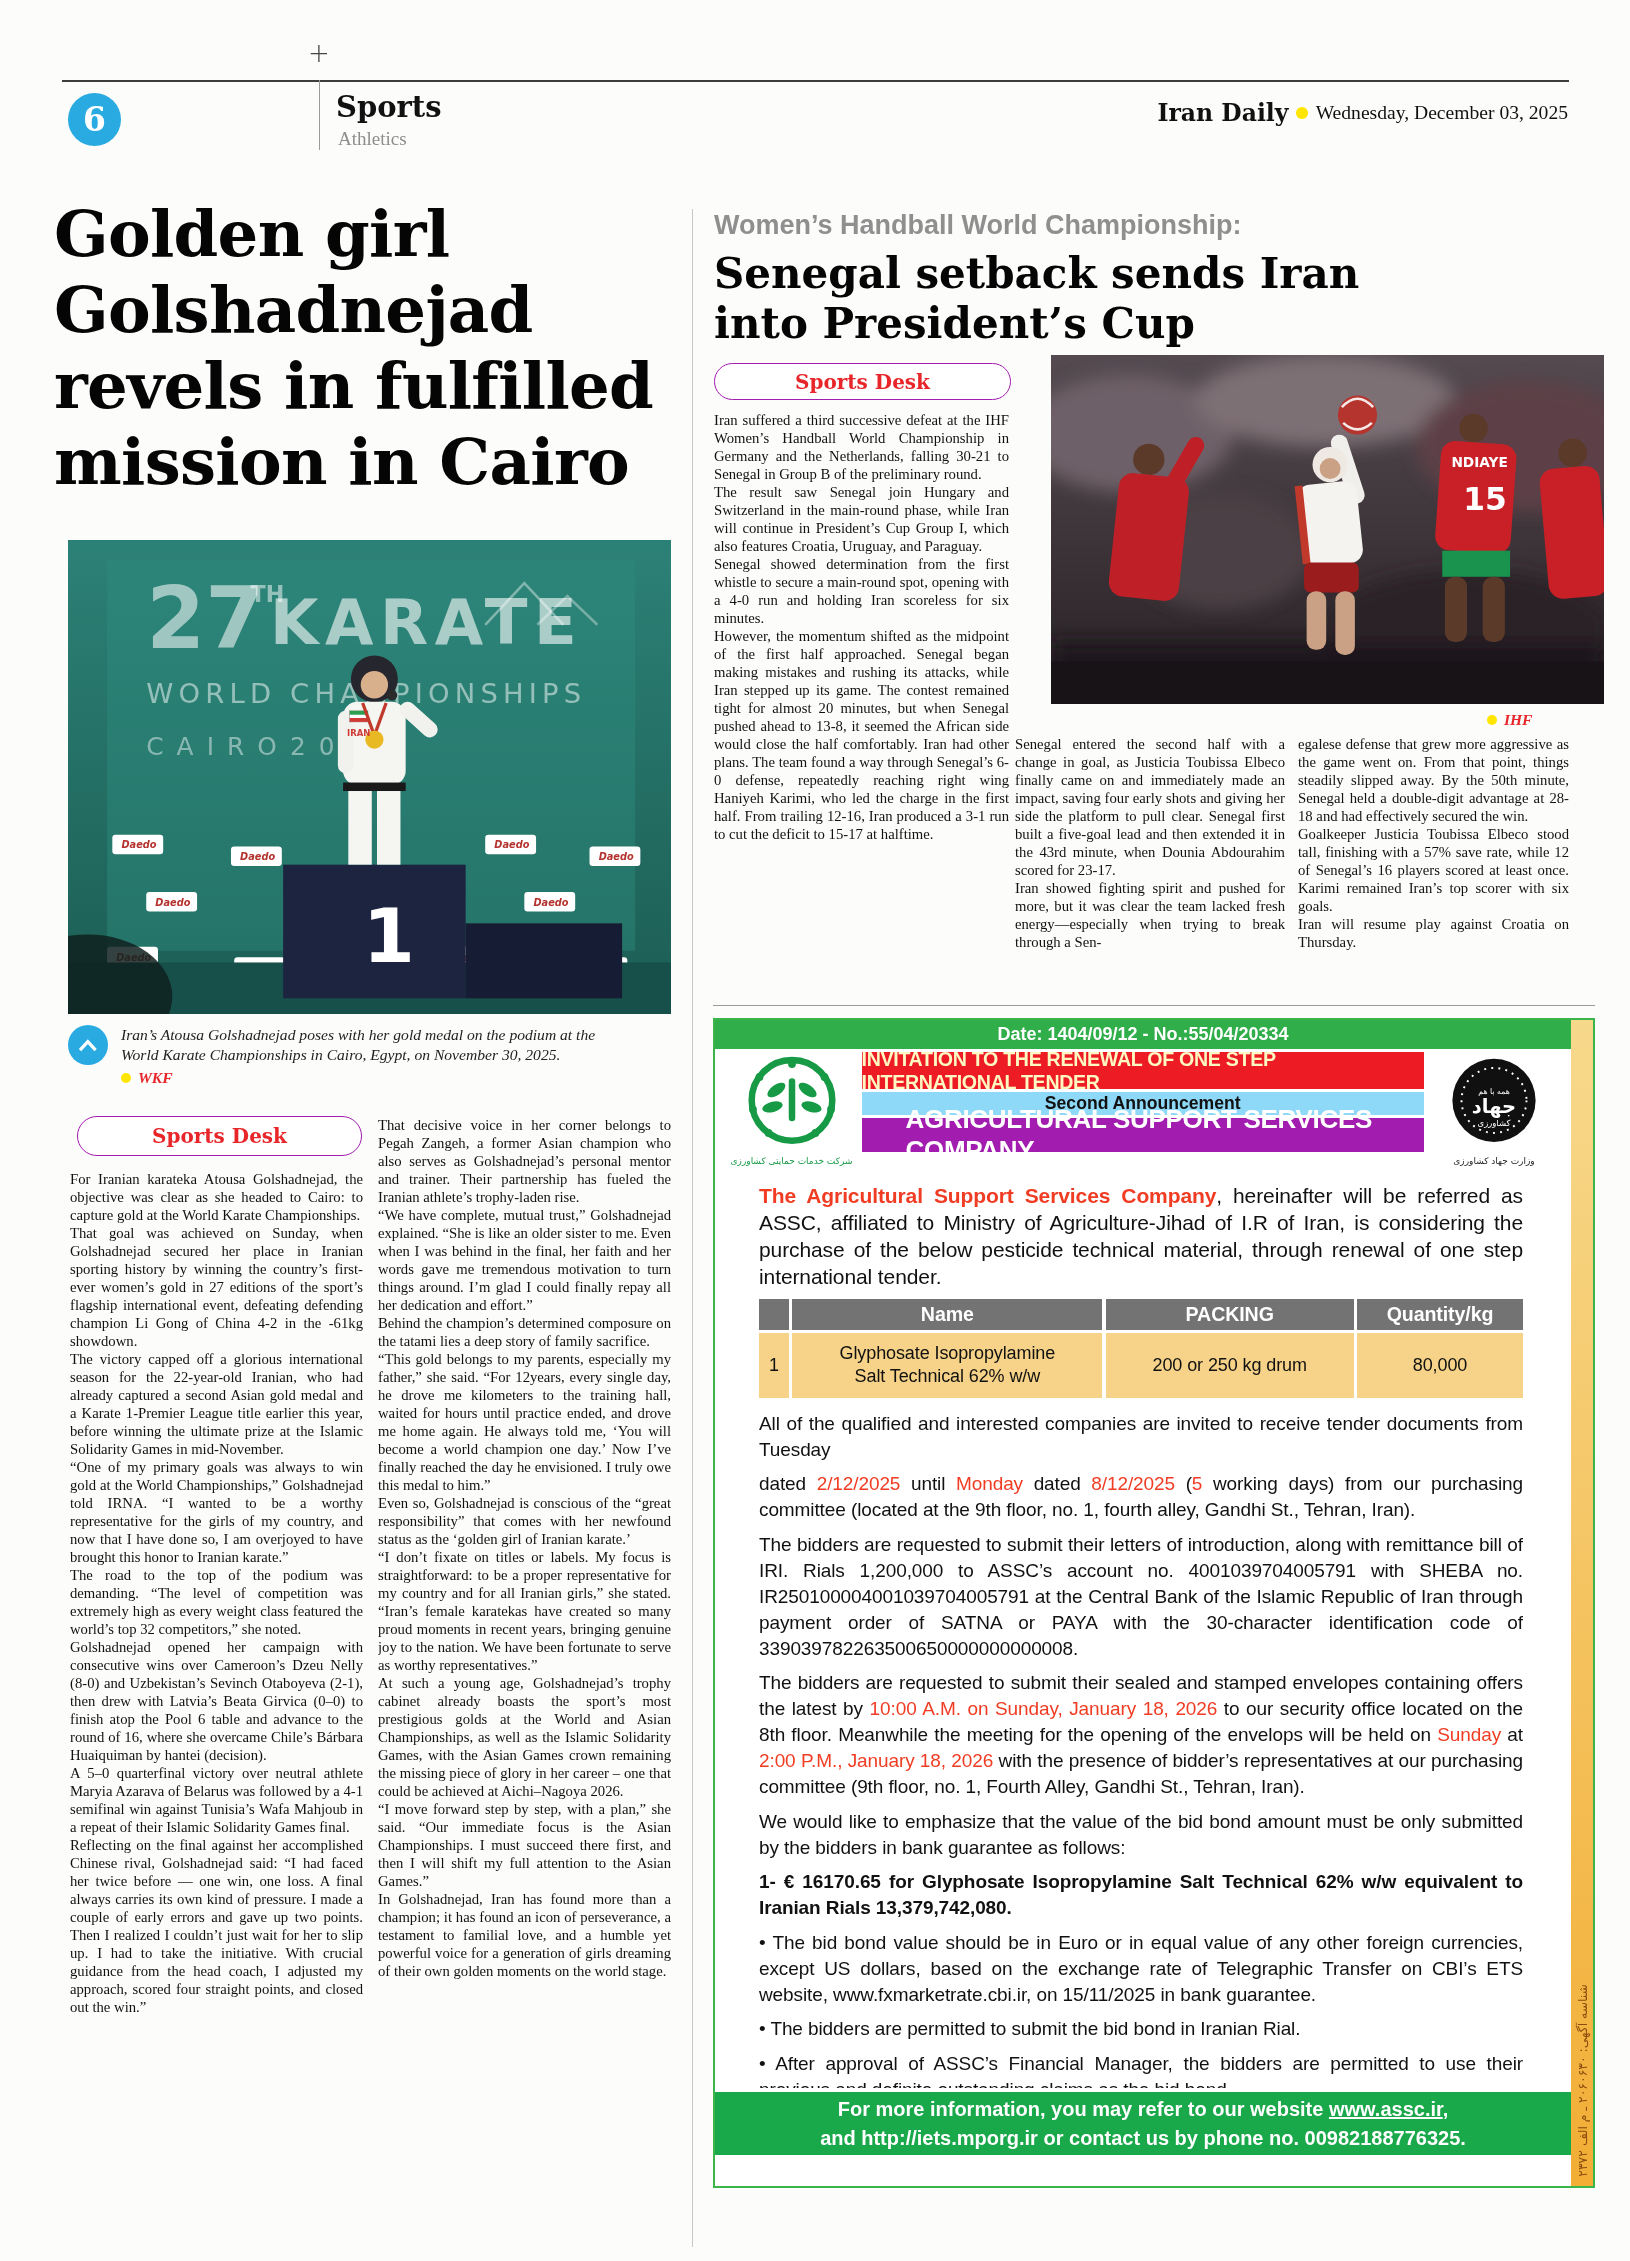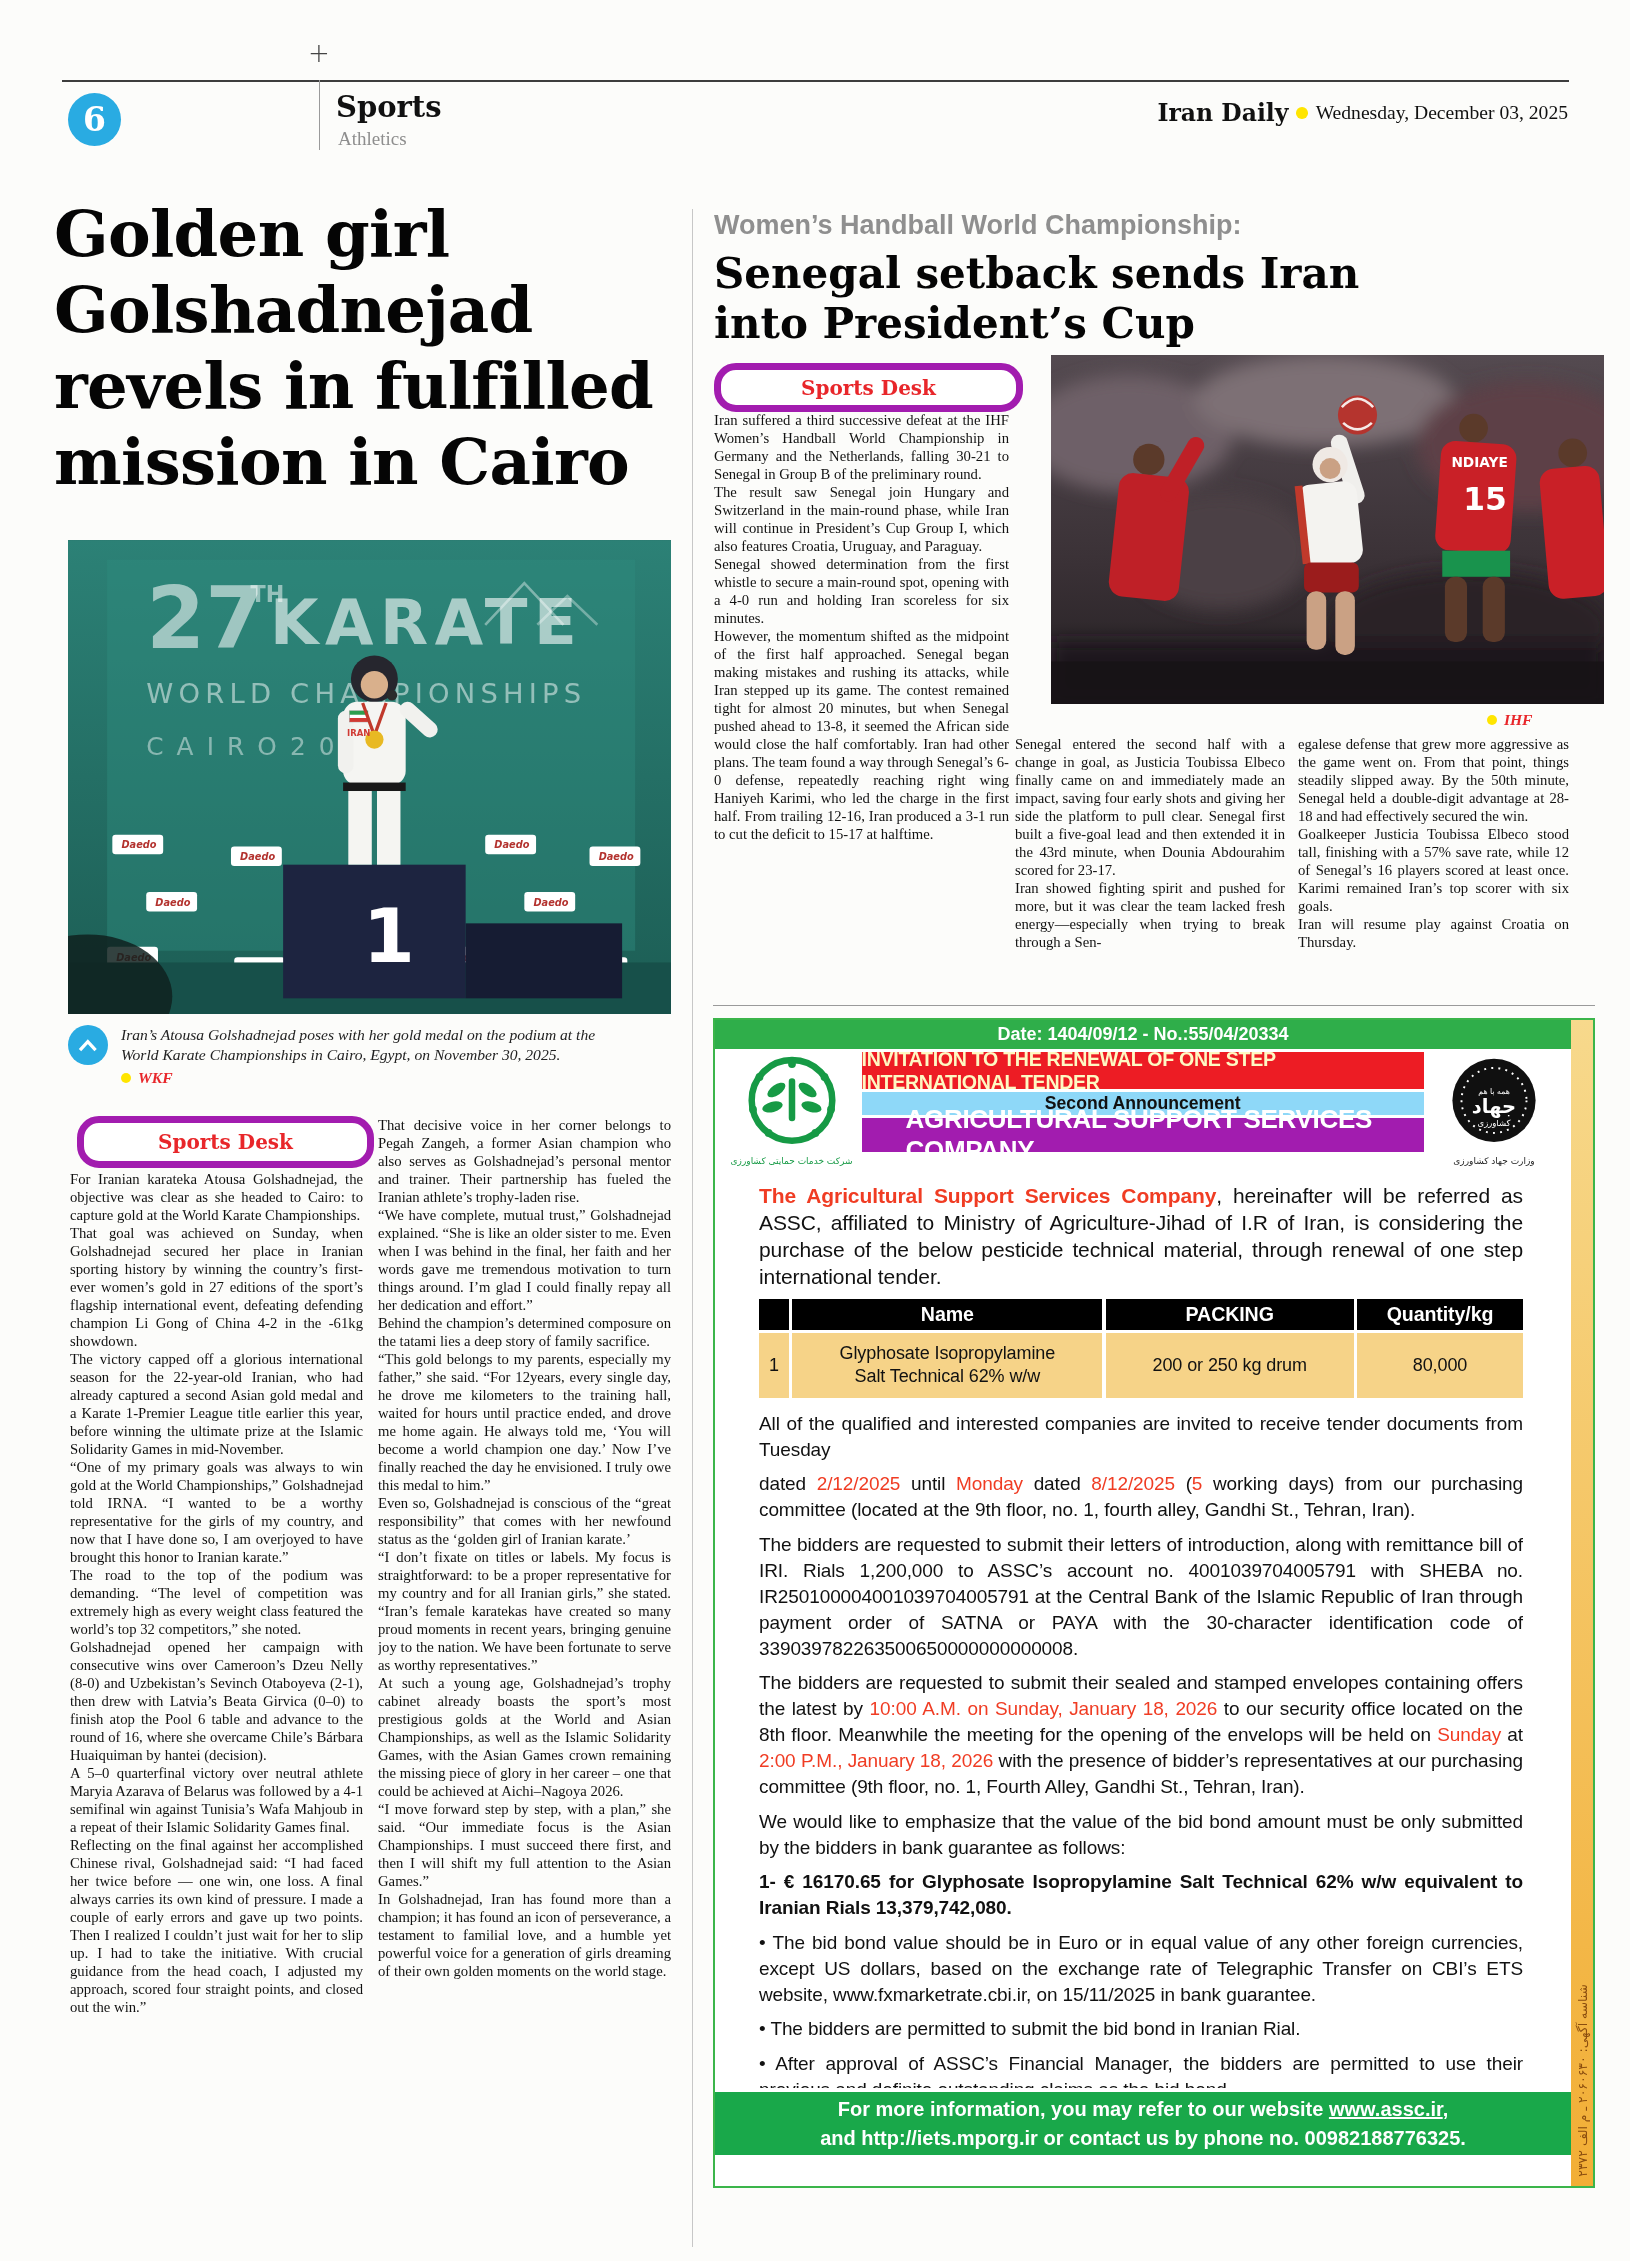--- a/index.html
+++ b/index.html
@@ -14,21 +14,21 @@
   #section-title{position:absolute;left:336px;top:90px;font-family:"DejaVu Serif",serif;font-weight:bold;font-size:29px;}
   #section-sub{position:absolute;left:338px;top:128px;font-size:19px;color:#8e8e8e;}
   #masthead{position:absolute;right:62px;top:99px;display:flex;align-items:center;gap:7.8px;}
   #masthead .paper{font-family:"DejaVu Serif",serif;font-weight:bold;font-size:23.5px;}
   .ydot{display:inline-block;width:11.7px;height:11.7px;border-radius:50%;background:#ffe500;}
   #masthead .date{font-size:19.6px;}
   #col-divider{position:absolute;left:692px;top:209px;width:0.7px;height:2038px;background:#c7c7c7;}
   
   .headline{font-family:"DejaVu Serif",serif;font-weight:bold;color:#050505;}
   .kicker{font-family:Liberation Sans, sans-serif;font-weight:bold;color:#8f8f8f;}
-  .desk-pill{border:7px solid #a21caf;border-radius:22px;display:flex;align-items:center;justify-content:center;
+  .desk-pill{border:1px solid #a21caf;border-radius:22px;display:flex;align-items:center;justify-content:center;
     font-family:"DejaVu Serif",serif;font-weight:bold;font-size:20px;color:#e8262a;background:#fff;}
   .bodycol{font-size:14.7px;line-height:18px;text-align:justify;overflow:hidden;}
   .bodycol p{margin:0;}
   .caption{font-style:italic;font-size:15.6px;line-height:20px;color:#222;}
   .credit{font-style:italic;font-weight:bold;font-size:15.6px;color:#e8262a;display:flex;align-items:center;gap:6.5px;}
   .photo-frame{overflow:hidden;background:#222;}
   
   #tender-ad{position:absolute;left:713px;top:1018px;width:882px;height:1170px;background:#fff;border:2.6px solid #3bb54a;box-sizing:border-box;}
   #ad-side-strip{position:absolute;top:0;right:0;width:22px;height:100%;background:linear-gradient(#f7d98c,#f2ae35);display:flex;align-items:flex-end;justify-content:center;}
   #ad-side-strip span{writing-mode:vertical-rl;transform:rotate(180deg);font-family:"DejaVu Sans",sans-serif;font-size:12.4px;color:#8a4d0f;padding:9px 0;}
@@ -42,21 +42,21 @@
   #bar-title{height:37px;background:#ed1c24;color:#fef9c3;font-size:19.6px;letter-spacing:-0.3px;}
   #bar-sub{height:23.5px;background:#8ed8f8;color:#111;font-size:17.6px;}
   #bar-company{height:34px;background:#a21caf;color:#fff;font-size:26px;letter-spacing:-0.3px;padding-left:44px;}
   #ad-body{position:absolute;left:44px;top:162px;right:70px;bottom:98px;overflow:hidden;
     font-family:"Liberation Sans",sans-serif;font-size:19px;line-height:26px;text-align:justify;letter-spacing:-0.1px;}
   #ad-body p{margin:0 0 8.5px 0;}
   #ad-intro{font-size:21px;line-height:27px;}
   .redtxt{color:#f03c23;}
   .boldtxt{font-weight:bold;}
   #ad-table{display:grid;grid-template-columns:30px 1fr 248px 166px;gap:3.3px;background:#fff;margin:5.2px 0 13px 0;}
-  #ad-table .th{background:#000000;color:#fff;font-weight:bold;font-size:19.6px;height:31px;display:flex;align-items:center;justify-content:center;}
+  #ad-table .th{background:#737373;color:#fff;font-weight:bold;font-size:19.6px;height:31px;display:flex;align-items:center;justify-content:center;}
   #ad-table .td{background:#f6d388;font-size:18px;min-height:65px;display:flex;align-items:center;justify-content:center;text-align:center;line-height:23.5px;}
   .bullet::before{content:"\2022  ";}
   .linklike{text-decoration:underline;}
   #ad-footer-green{position:absolute;left:0;right:22px;bottom:31px;height:63px;background:#19a84a;color:#fff;
     font-family:"Liberation Sans",sans-serif;font-weight:bold;font-size:20px;line-height:29px;display:flex;align-items:center;justify-content:center;text-align:center;}
   #ad-footer-red{position:absolute;left:0;right:22px;bottom:0;height:29px;background:#ed1c24;color:#fff;
     font-family:"Liberation Sans",sans-serif;font-weight:bold;font-size:19px;display:flex;align-items:center;justify-content:center;}
   #ad-divider{position:absolute;left:713px;top:1005px;width:882px;height:0.7px;background:#9a9a9a;}
   .cap-icon{width:40px;height:40px;border-radius:50%;background:#29abe2;display:flex;align-items:center;justify-content:center;}
 </style>

